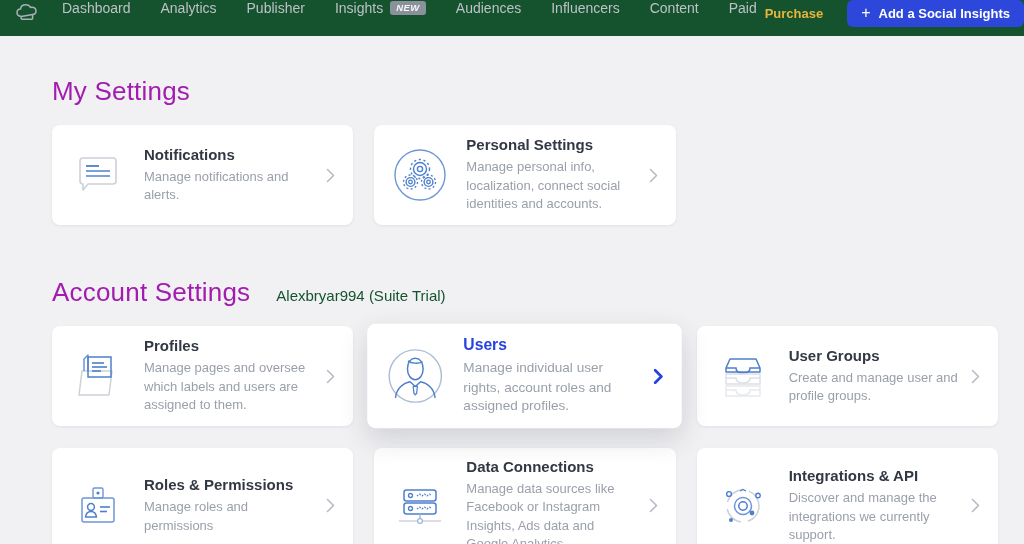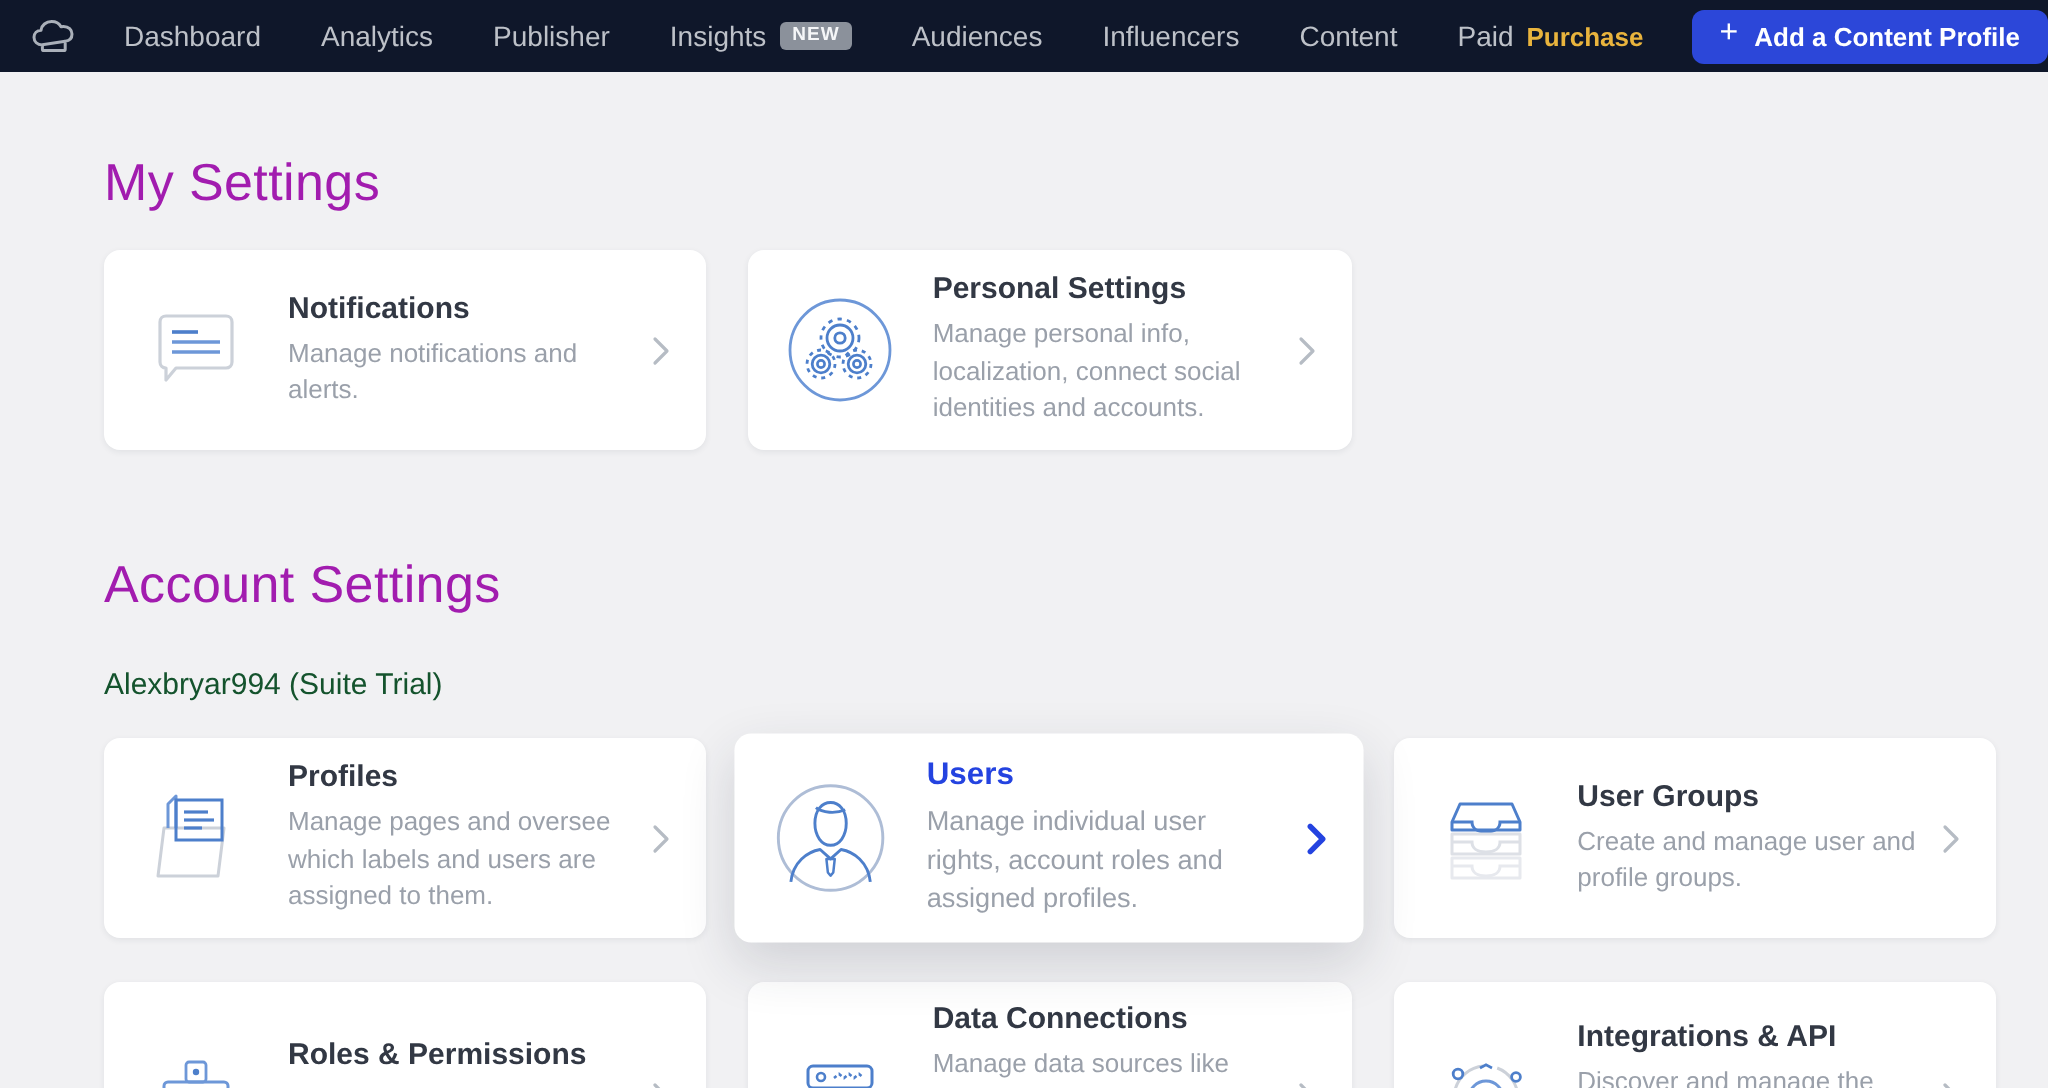--- a/index.html
+++ b/index.html
@@ -6,23 +6,23 @@
   html, body { width: 1024px; height: 544px; }
   body {
     font-family: "Liberation Sans", sans-serif;
     background: #f1f1f3;
     overflow: hidden;
   }
 
   
   .navbar {
     height: 36px;
-    background: #0f172a;
-    display: flex;
-    align-items: center;
+    background: #14532d;
+    display: flex;
+    align-items: flex-start;
     padding: 0 0 0 14px;
   }
   .logo { display: flex; align-items: center; margin-right: 22px; }
   .nav-items { display: flex; align-items: center; gap: 30px; }
   .nav-item {
     color: #bdc1c8;
     font-size: 14px;
     cursor: pointer;
     display: flex;
     align-items: center;
@@ -31,20 +31,21 @@
   }
   .new-badge {
     background: #8b919b;
     color: #f5f6f8;
     font-size: 9.5px;
     font-weight: bold;
     letter-spacing: .5px;
     border-radius: 3px;
     padding: 2.5px 6px;
     line-height: 1;
+    font-style: italic;
   }
   .nav-right { margin-left: auto; display: flex; align-items: center; gap: 24px; }
   .purchase-link {
     color: #e9b43d;
     font-size: 13px;
     font-weight: bold;
     cursor: pointer;
   }
   .add-profile-btn {
     background: #2c47d9;
@@ -66,21 +67,21 @@
   
   .page { padding: 0 26px 0 52px; }
   .section-heading-row { display: flex; align-items: baseline; gap: 26px; }
   .section-heading {
     font-size: 26px;
     font-weight: 300;
     color: #a21caf;
     letter-spacing: .2px;
   }
   .h-my { margin-top: 40px; }
-  .h-account { margin-top: 52px; flex-direction: column; }
+  .h-account { margin-top: 52px; }
   .account-label { font-size: 15px; color: #14532d; }
 
   .cards-grid {
     margin-top: 18px;
     display: grid;
     grid-template-columns: repeat(3, 1fr);
     column-gap: 21px;
     row-gap: 22px;
   }
   .card {
@@ -164,21 +165,21 @@
         <span>Content</span>
       </span>
     <span class="nav-item">
         <span>Paid</span>
       </span>
   </nav>
   <div class="nav-right">
     <span class="purchase-link">Purchase</span>
     <button class="add-profile-btn">
       <span class="plus-glyph">+</span>
-      <span>Add a Content Profile</span>
+      <span>Add a Social Insights</span>
     </button>
   </div>
 </header>
 
 <main class="page">
 
   <h1 class="section-heading h-my">My Settings</h1>
 
   <div class="cards-grid">
 

